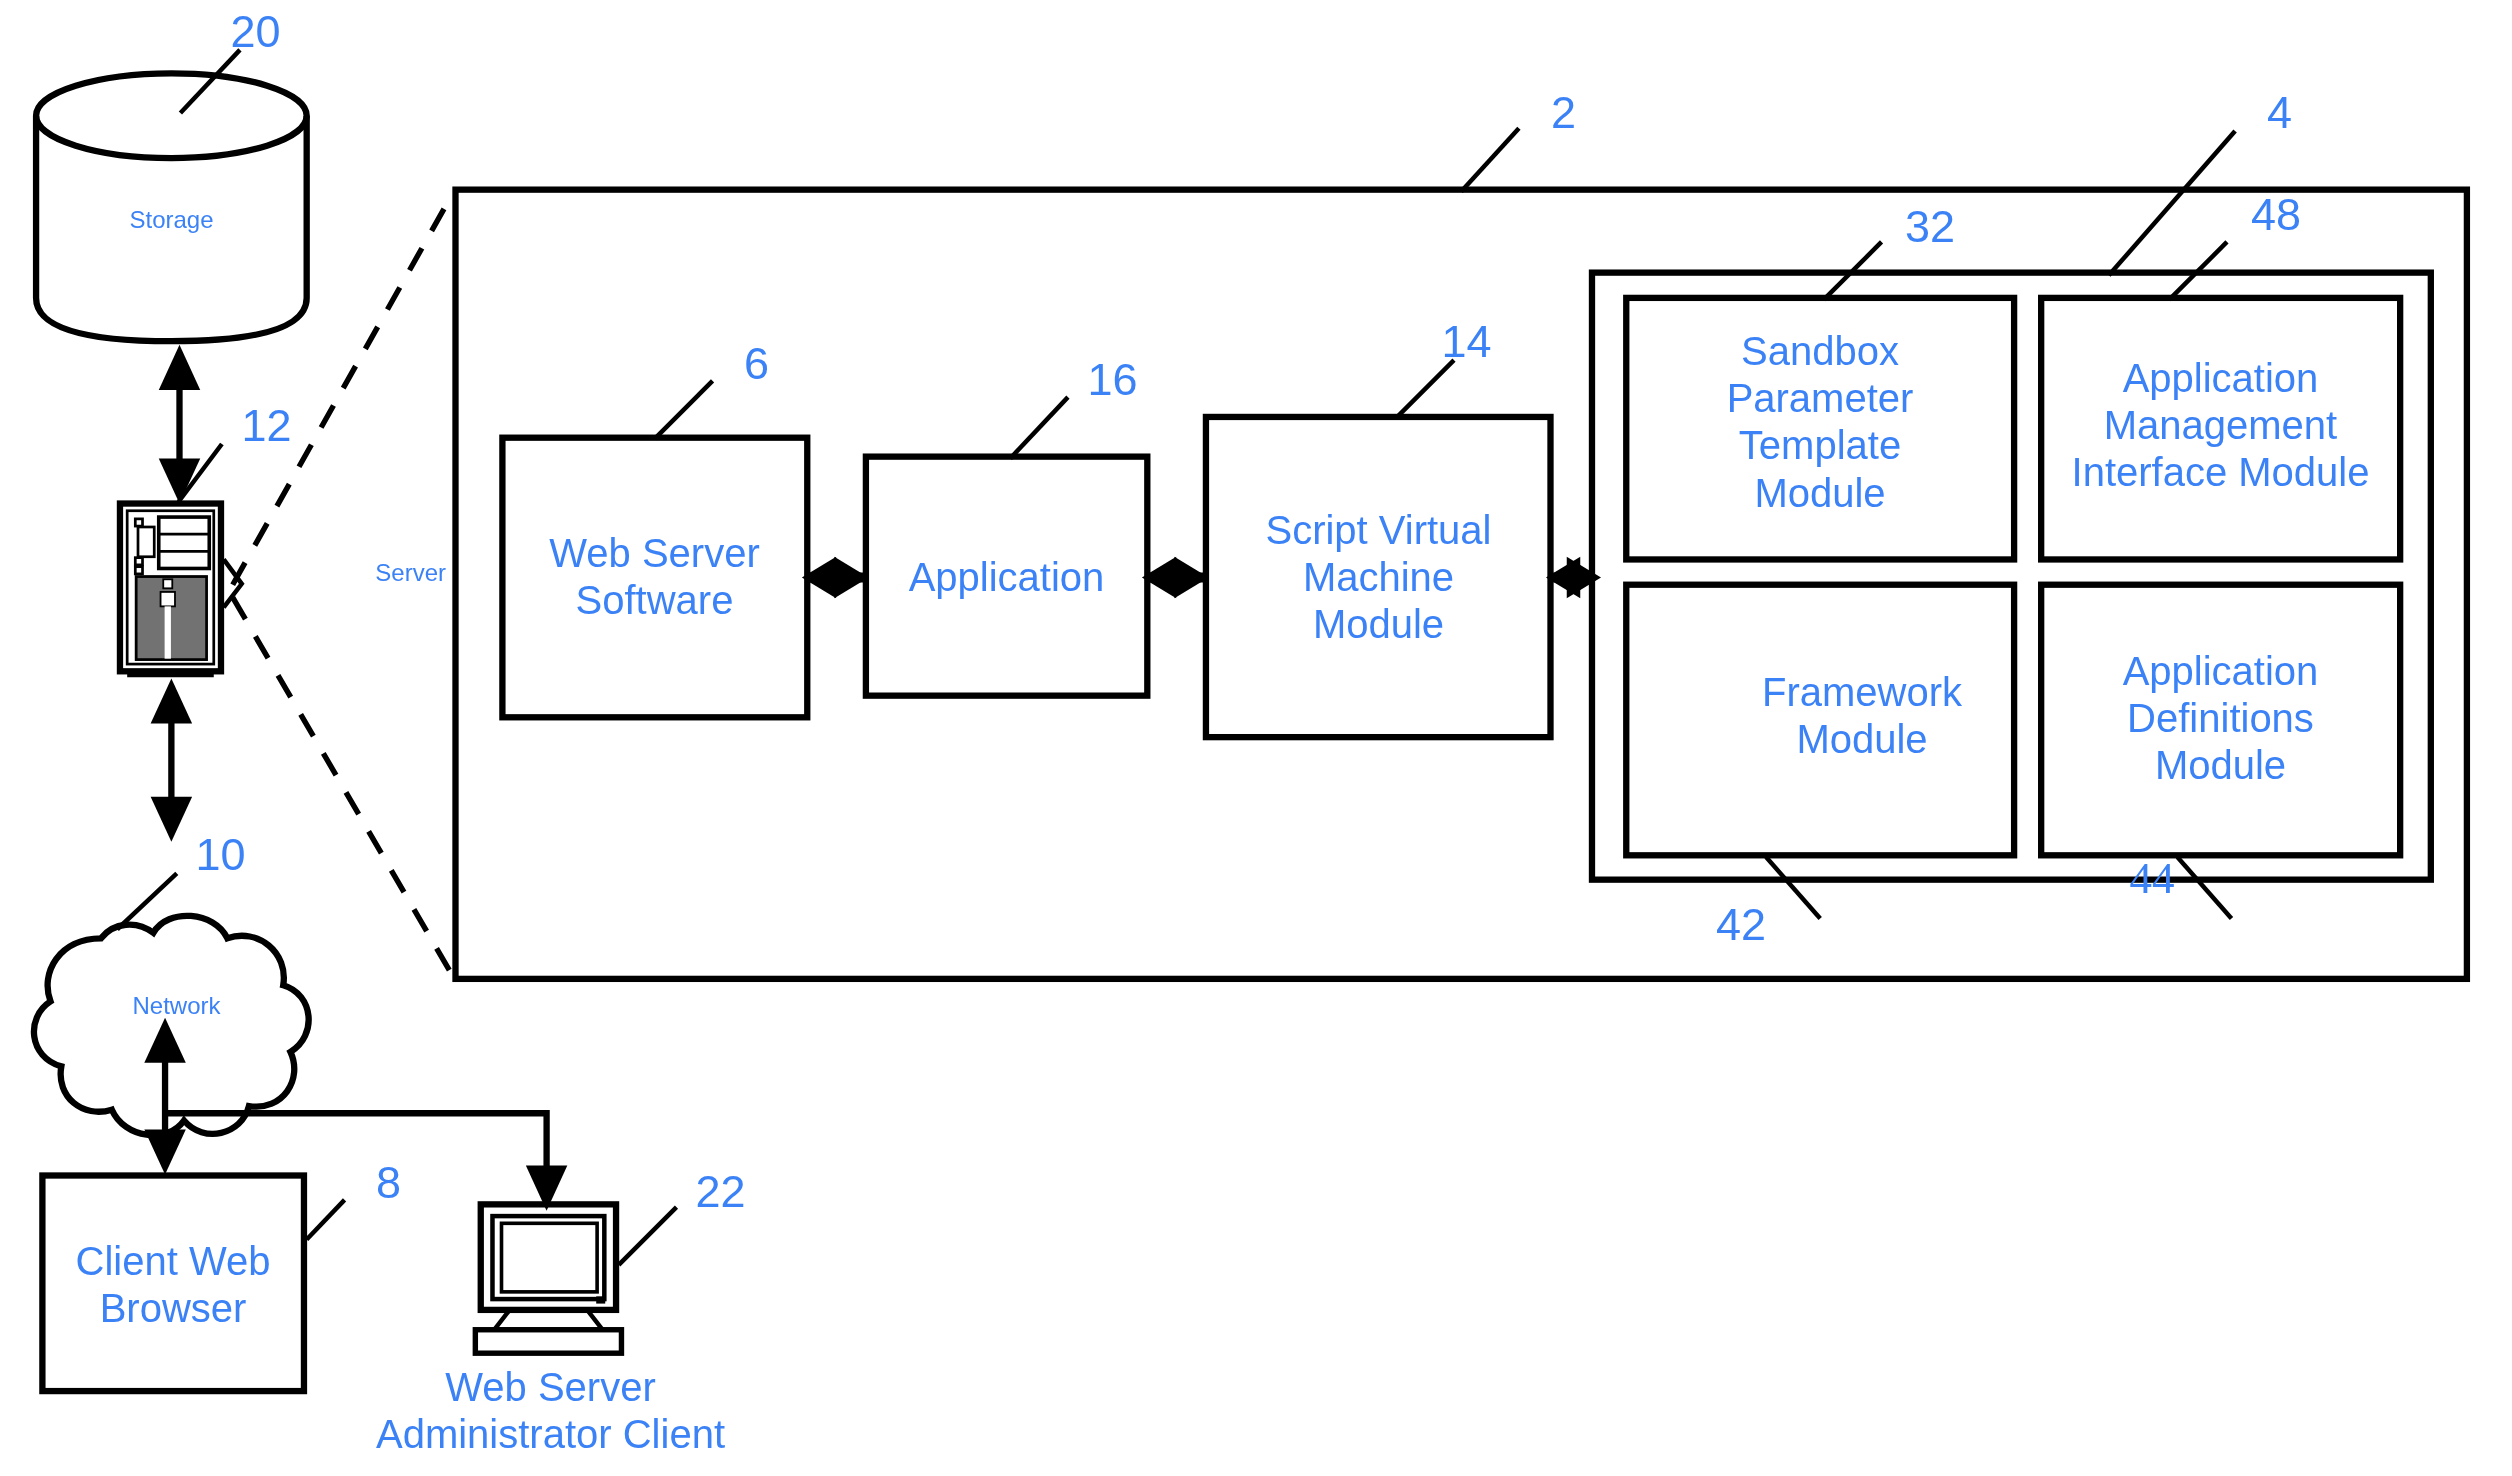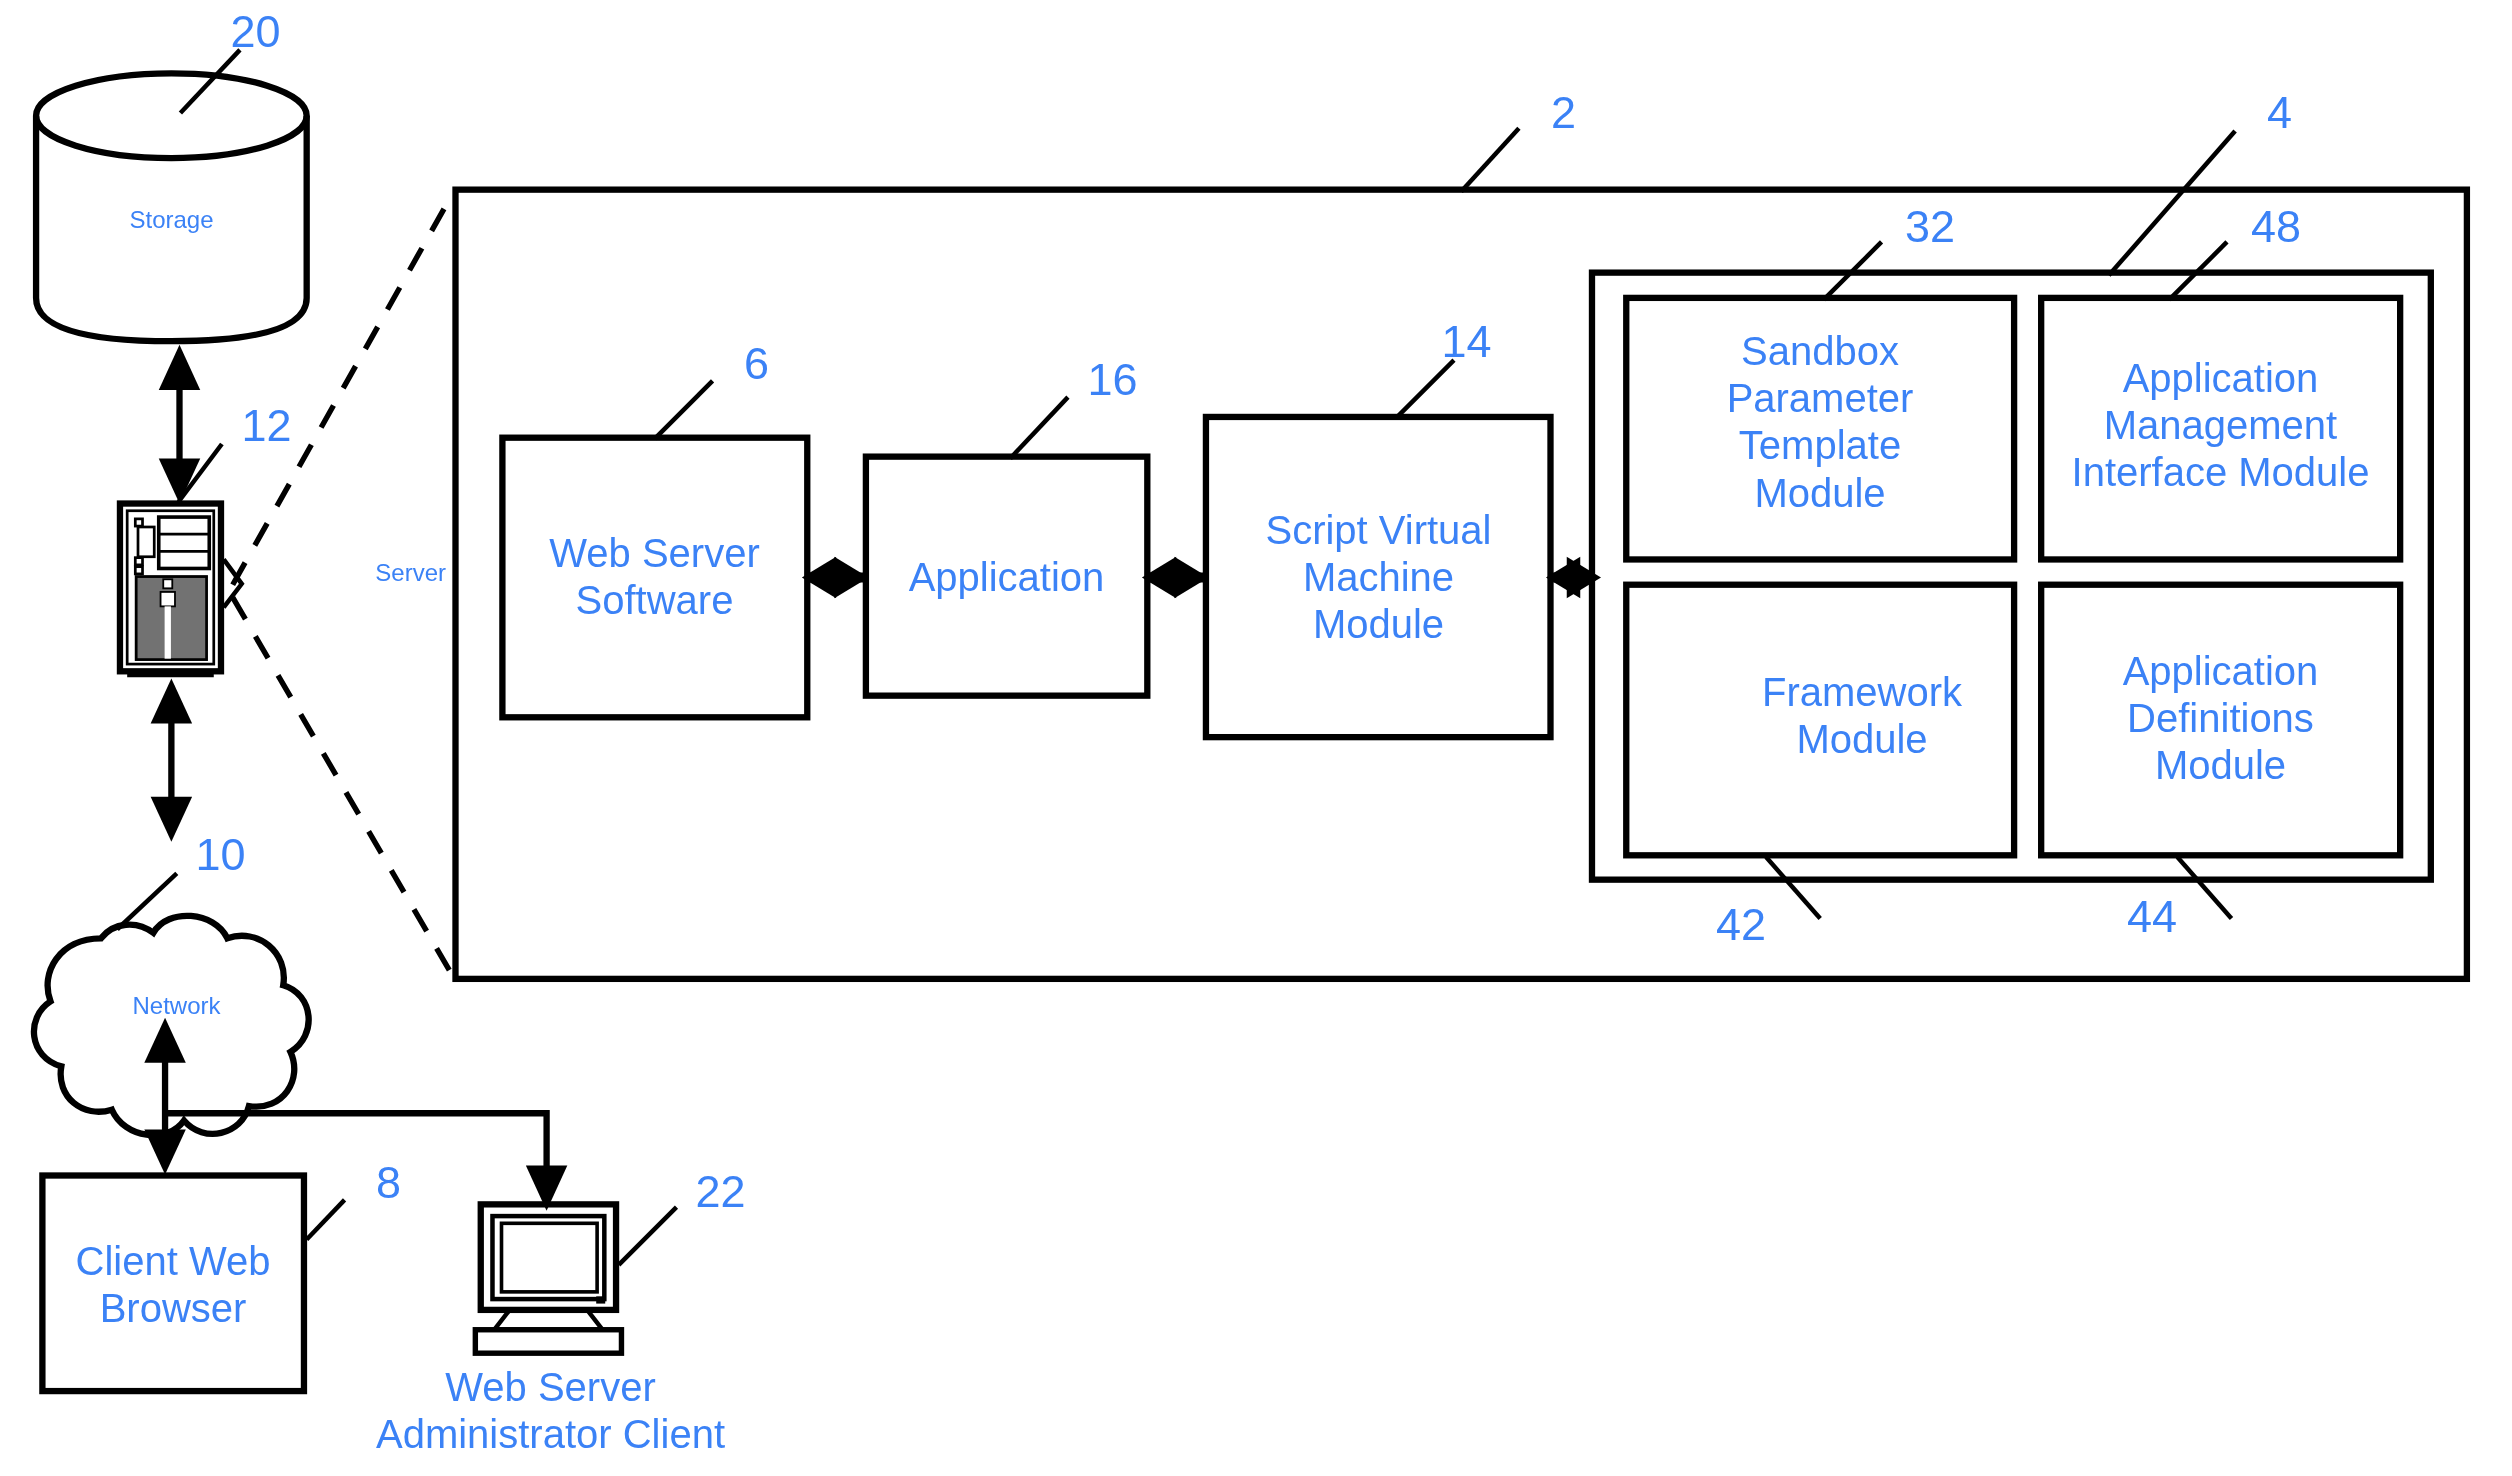--- a/index.html
+++ b/index.html
@@ -230,25 +230,25 @@
 
   <div class="txt boxlabel" style="left:1626px; top:328px; width:388px;">Sandbox
 Parameter
 Template
 Module</div>
   <div class="txt reflabel" style="left:1885px; top:204px; width:90px;">32</div>
 
   <div class="txt boxlabel" style="left:2041px; top:355px; width:359px;">Application
 Management
 Interface Module</div>
-  <div class="txt reflabel" style="left:2231px; top:204px; width:90px;">48</div>
+  <div class="txt reflabel" style="left:2231px; top:192px; width:90px;">48</div>
 
   <div class="txt boxlabel" style="left:1668px; top:669px; width:388px;">Framework
 Module</div>
   <div class="txt reflabel" style="left:1696px; top:902px; width:90px;">42</div>
 
   <div class="txt boxlabel" style="left:2041px; top:648px; width:359px;">Application
 Definitions
 Module</div>
-  <div class="txt reflabel" style="left:2107px; top:894px; width:90px;">44</div>
+  <div class="txt reflabel" style="left:2107px; top:856px; width:90px;font-family:Liberation Serif, serif;">44</div>
 
 </div>
 
 
 </body></html>

